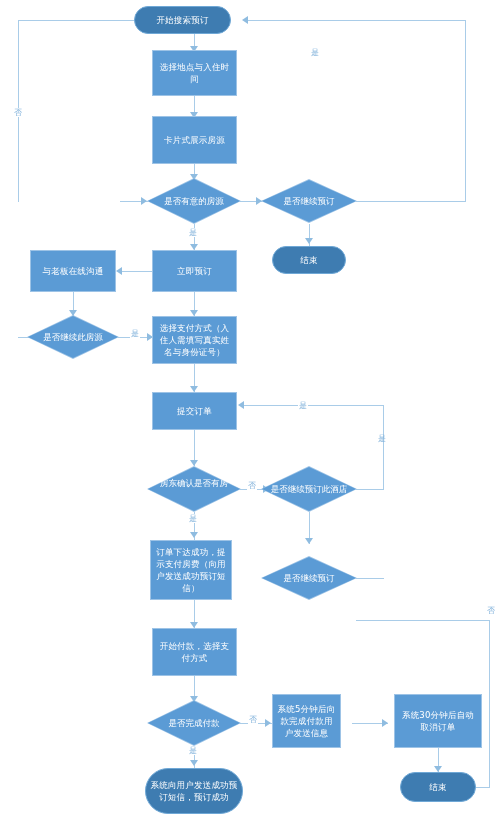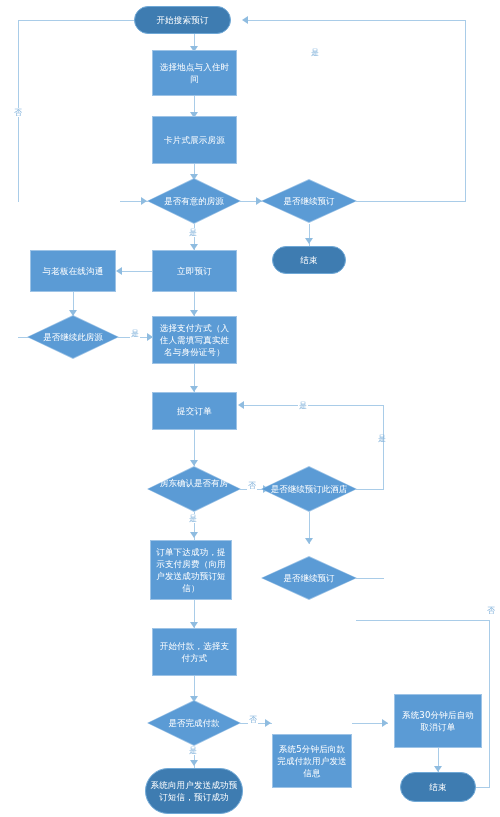--- a/index.html
+++ b/index.html
@@ -274,21 +274,21 @@
   </div>
 
   <div class="node process" style="left:152px;top:628px;width:85px;height:48px;">
     <span>开始付款，选择支付方式</span>
   </div>
 
   <div class="diamond-edge" style="left:147px;top:700px;width:94px;height:46px;"></div>
   <div class="diamond" style="left:148px;top:701px;width:92px;height:44px;"></div>
   <div class="dtext" style="left:158px;top:714px;width:72px;height:18px;">是否完成付款</div>
 
-  <div class="node process" style="left:272px;top:694px;width:80px;height:54px;margin-top:40px;">
+  <div class="node process" style="left:272px;top:694px;width:69px;height:54px;">
     <span>系统5分钟后向款完成付款用户发送信息</span>
   </div>
 
   <div class="node process" style="left:394px;top:694px;width:88px;height:54px;">
     <span>系统30分钟后自动取消订单</span>
   </div>
 
   <div class="node terminator" style="left:145px;top:768px;width:98px;height:46px;">
     <span>系统向用户发送成功预订短信，预订成功</span>
   </div>

